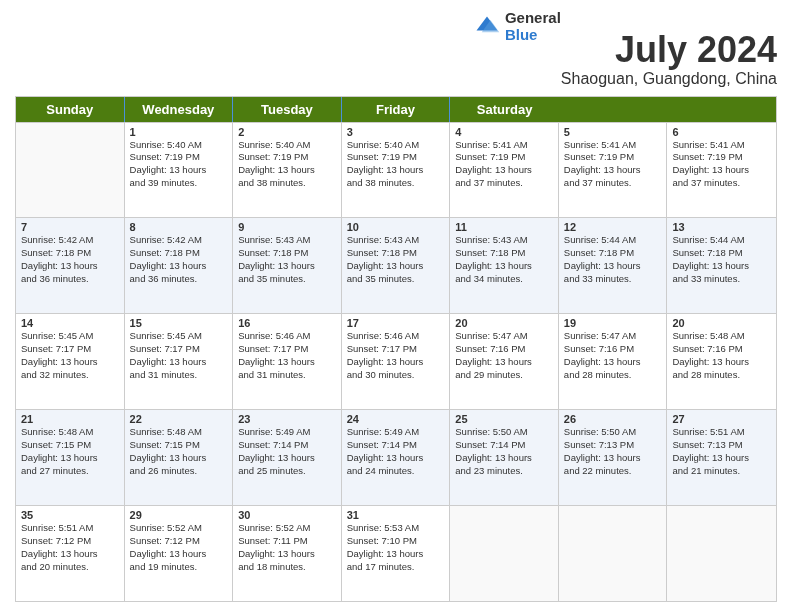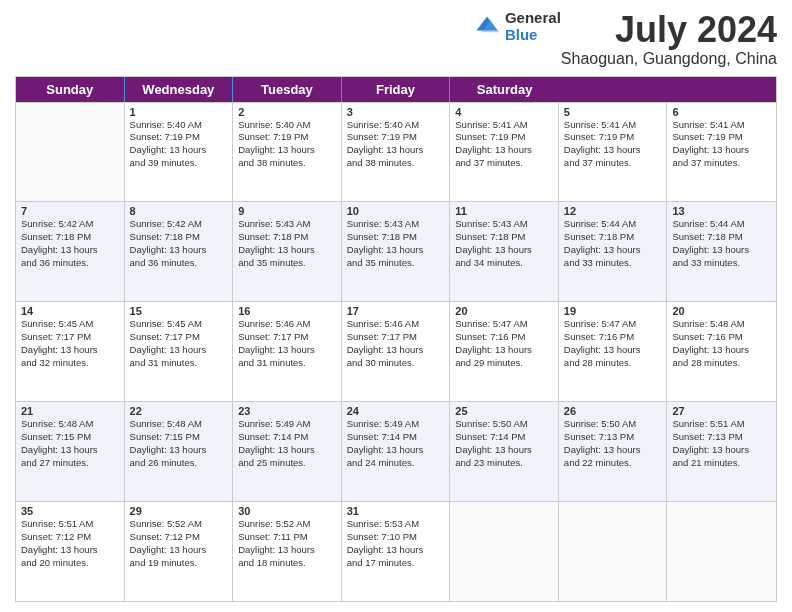--- a/index.html
+++ b/index.html
@@ -48,36 +48,37 @@
       height: 28px;
     }
     .title-section {
       text-align: right;
     }
     .month-title {
       font-size: 36px;
       font-weight: bold;
       color: #333;
       line-height: 1.1;
+      margin-top: 20px;
     }
     .location-title {
       font-size: 16px;
       color: #333;
       font-weight: normal;
     }
     .calendar {
       flex: 1;
       display: flex;
       flex-direction: column;
       border: 1px solid #ccc;
     }
     .cal-header {
       display: grid;
       grid-template-columns: repeat(7, 1fr);
-      background: #701a75;
+      background: #4d7c0f;
     }
     .cal-header-cell {
       color: #fff;
       text-align: center;
       padding: 5px 2px;
       font-size: 13px;
       font-weight: bold;
       border-right: 1px solid #4a90d9;
     }
     .cal-header-cell:last-child { border-right: none; }

